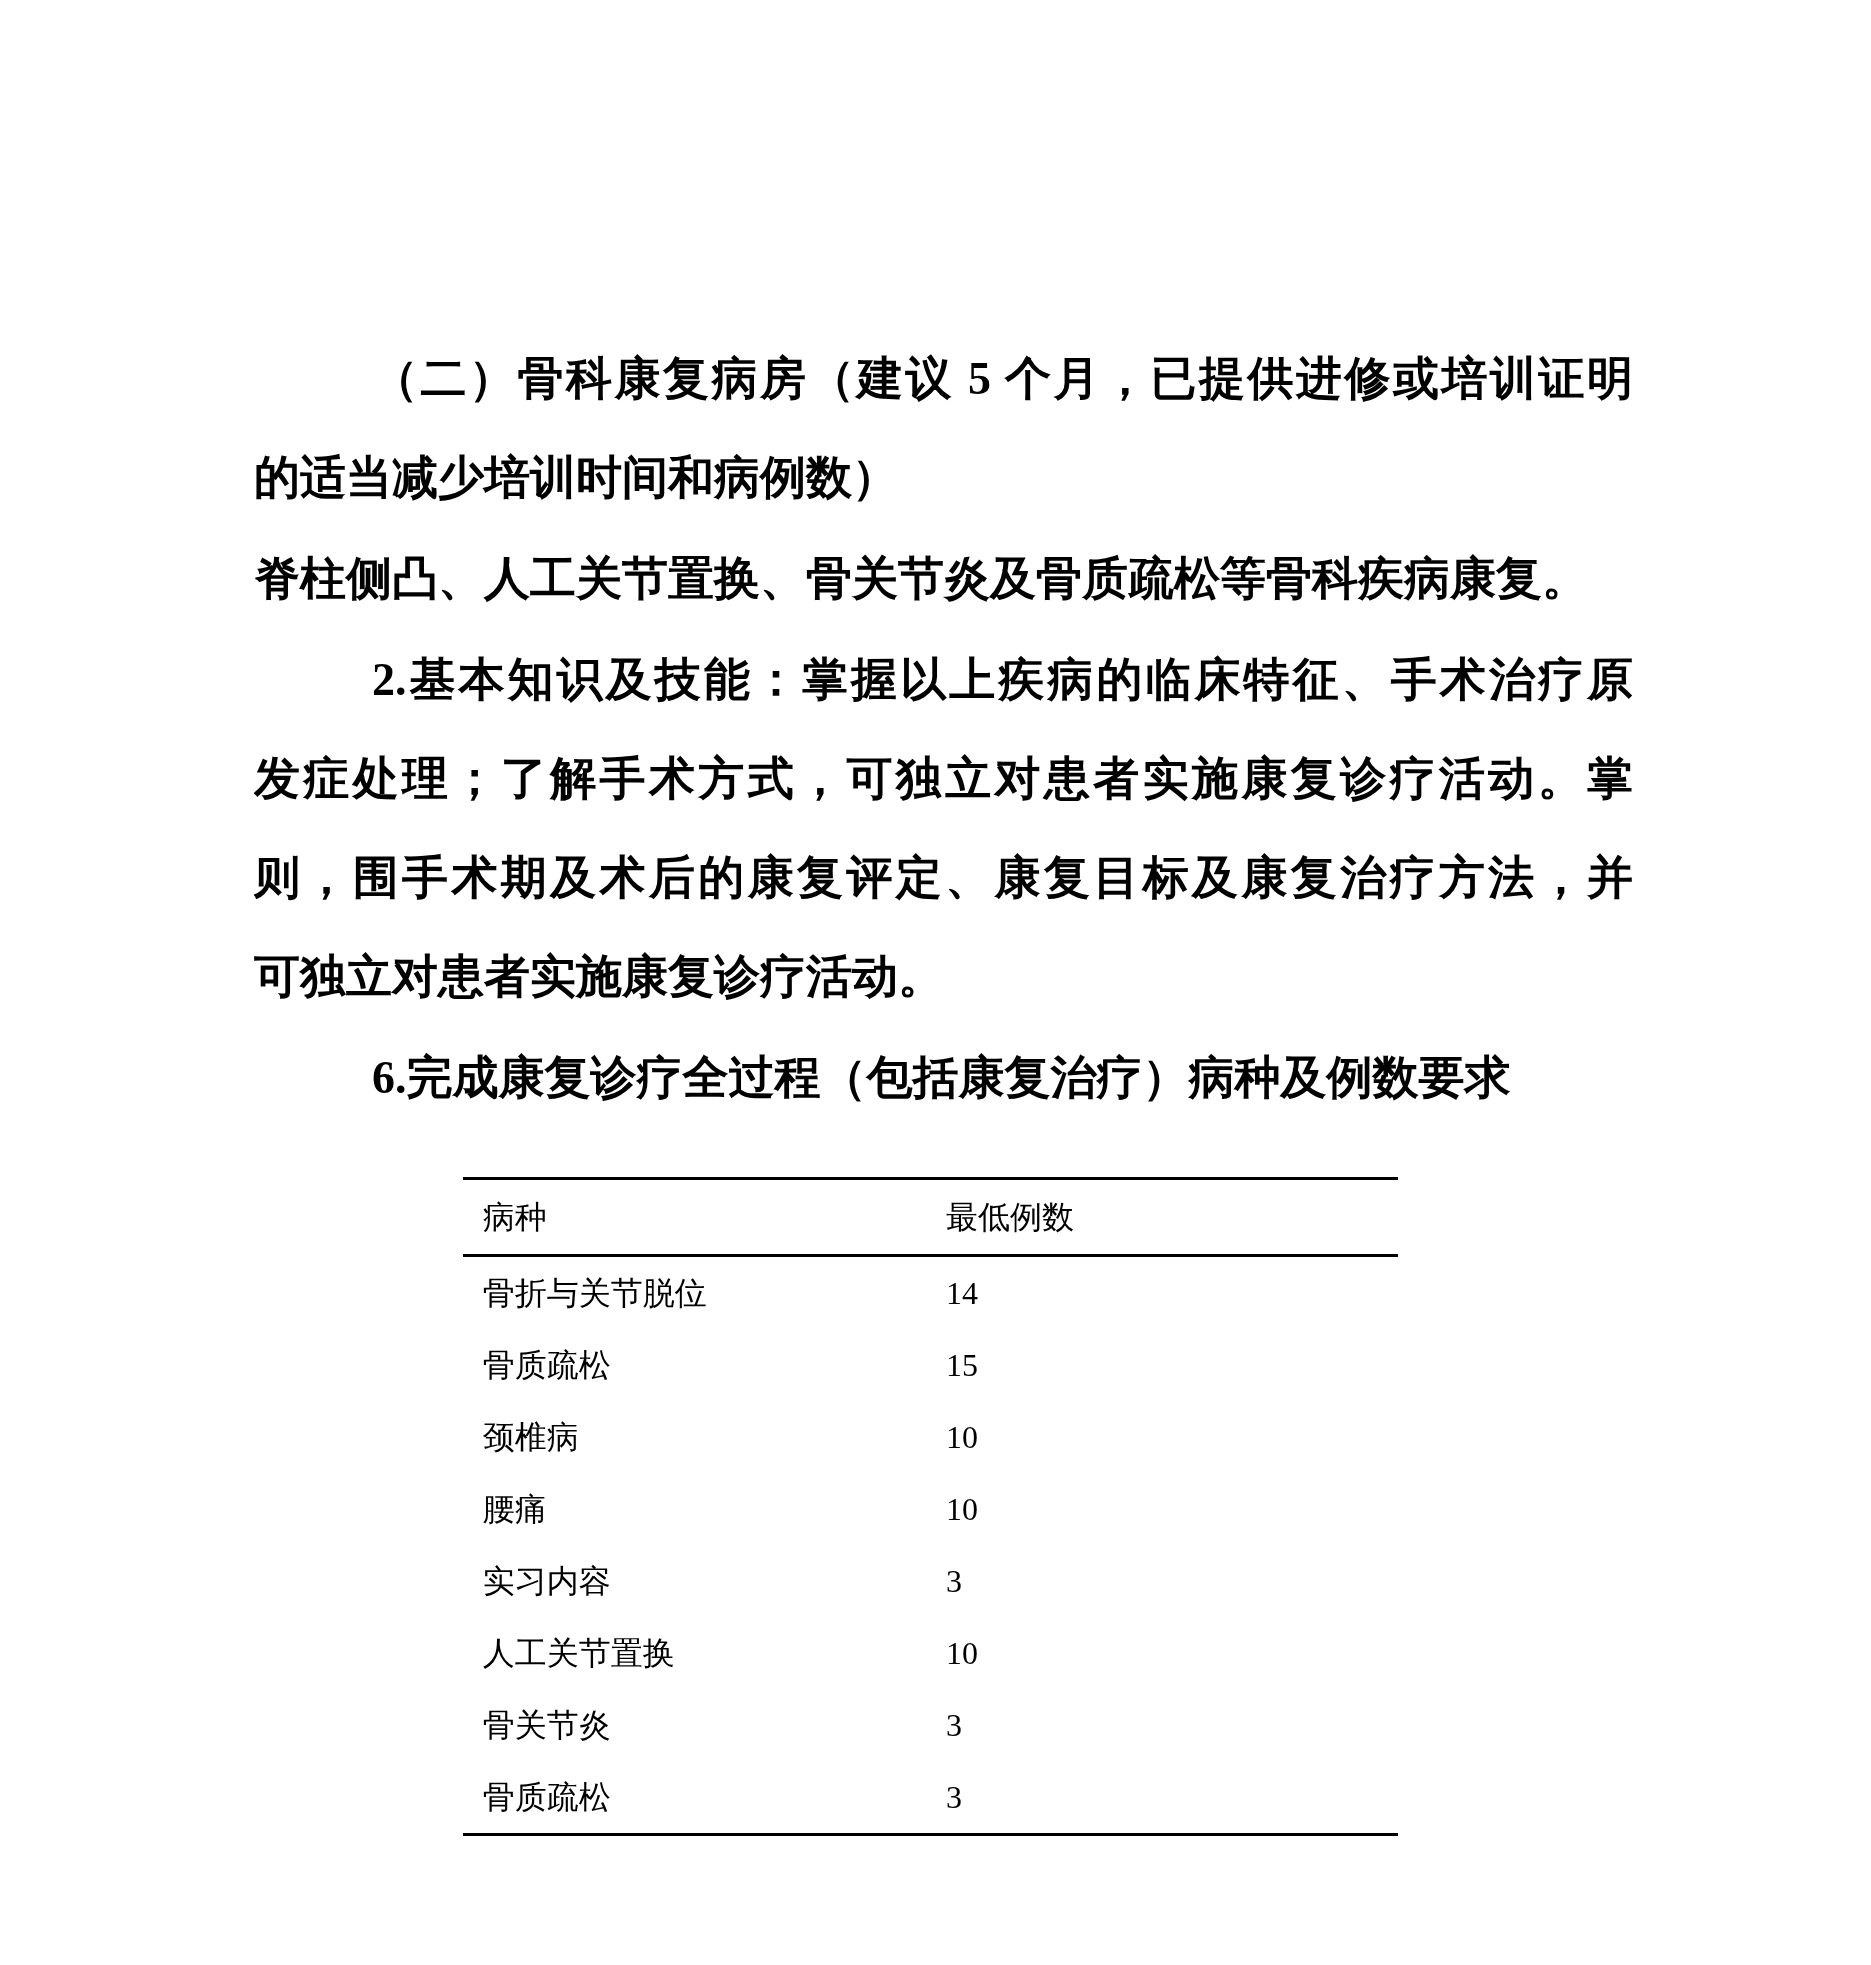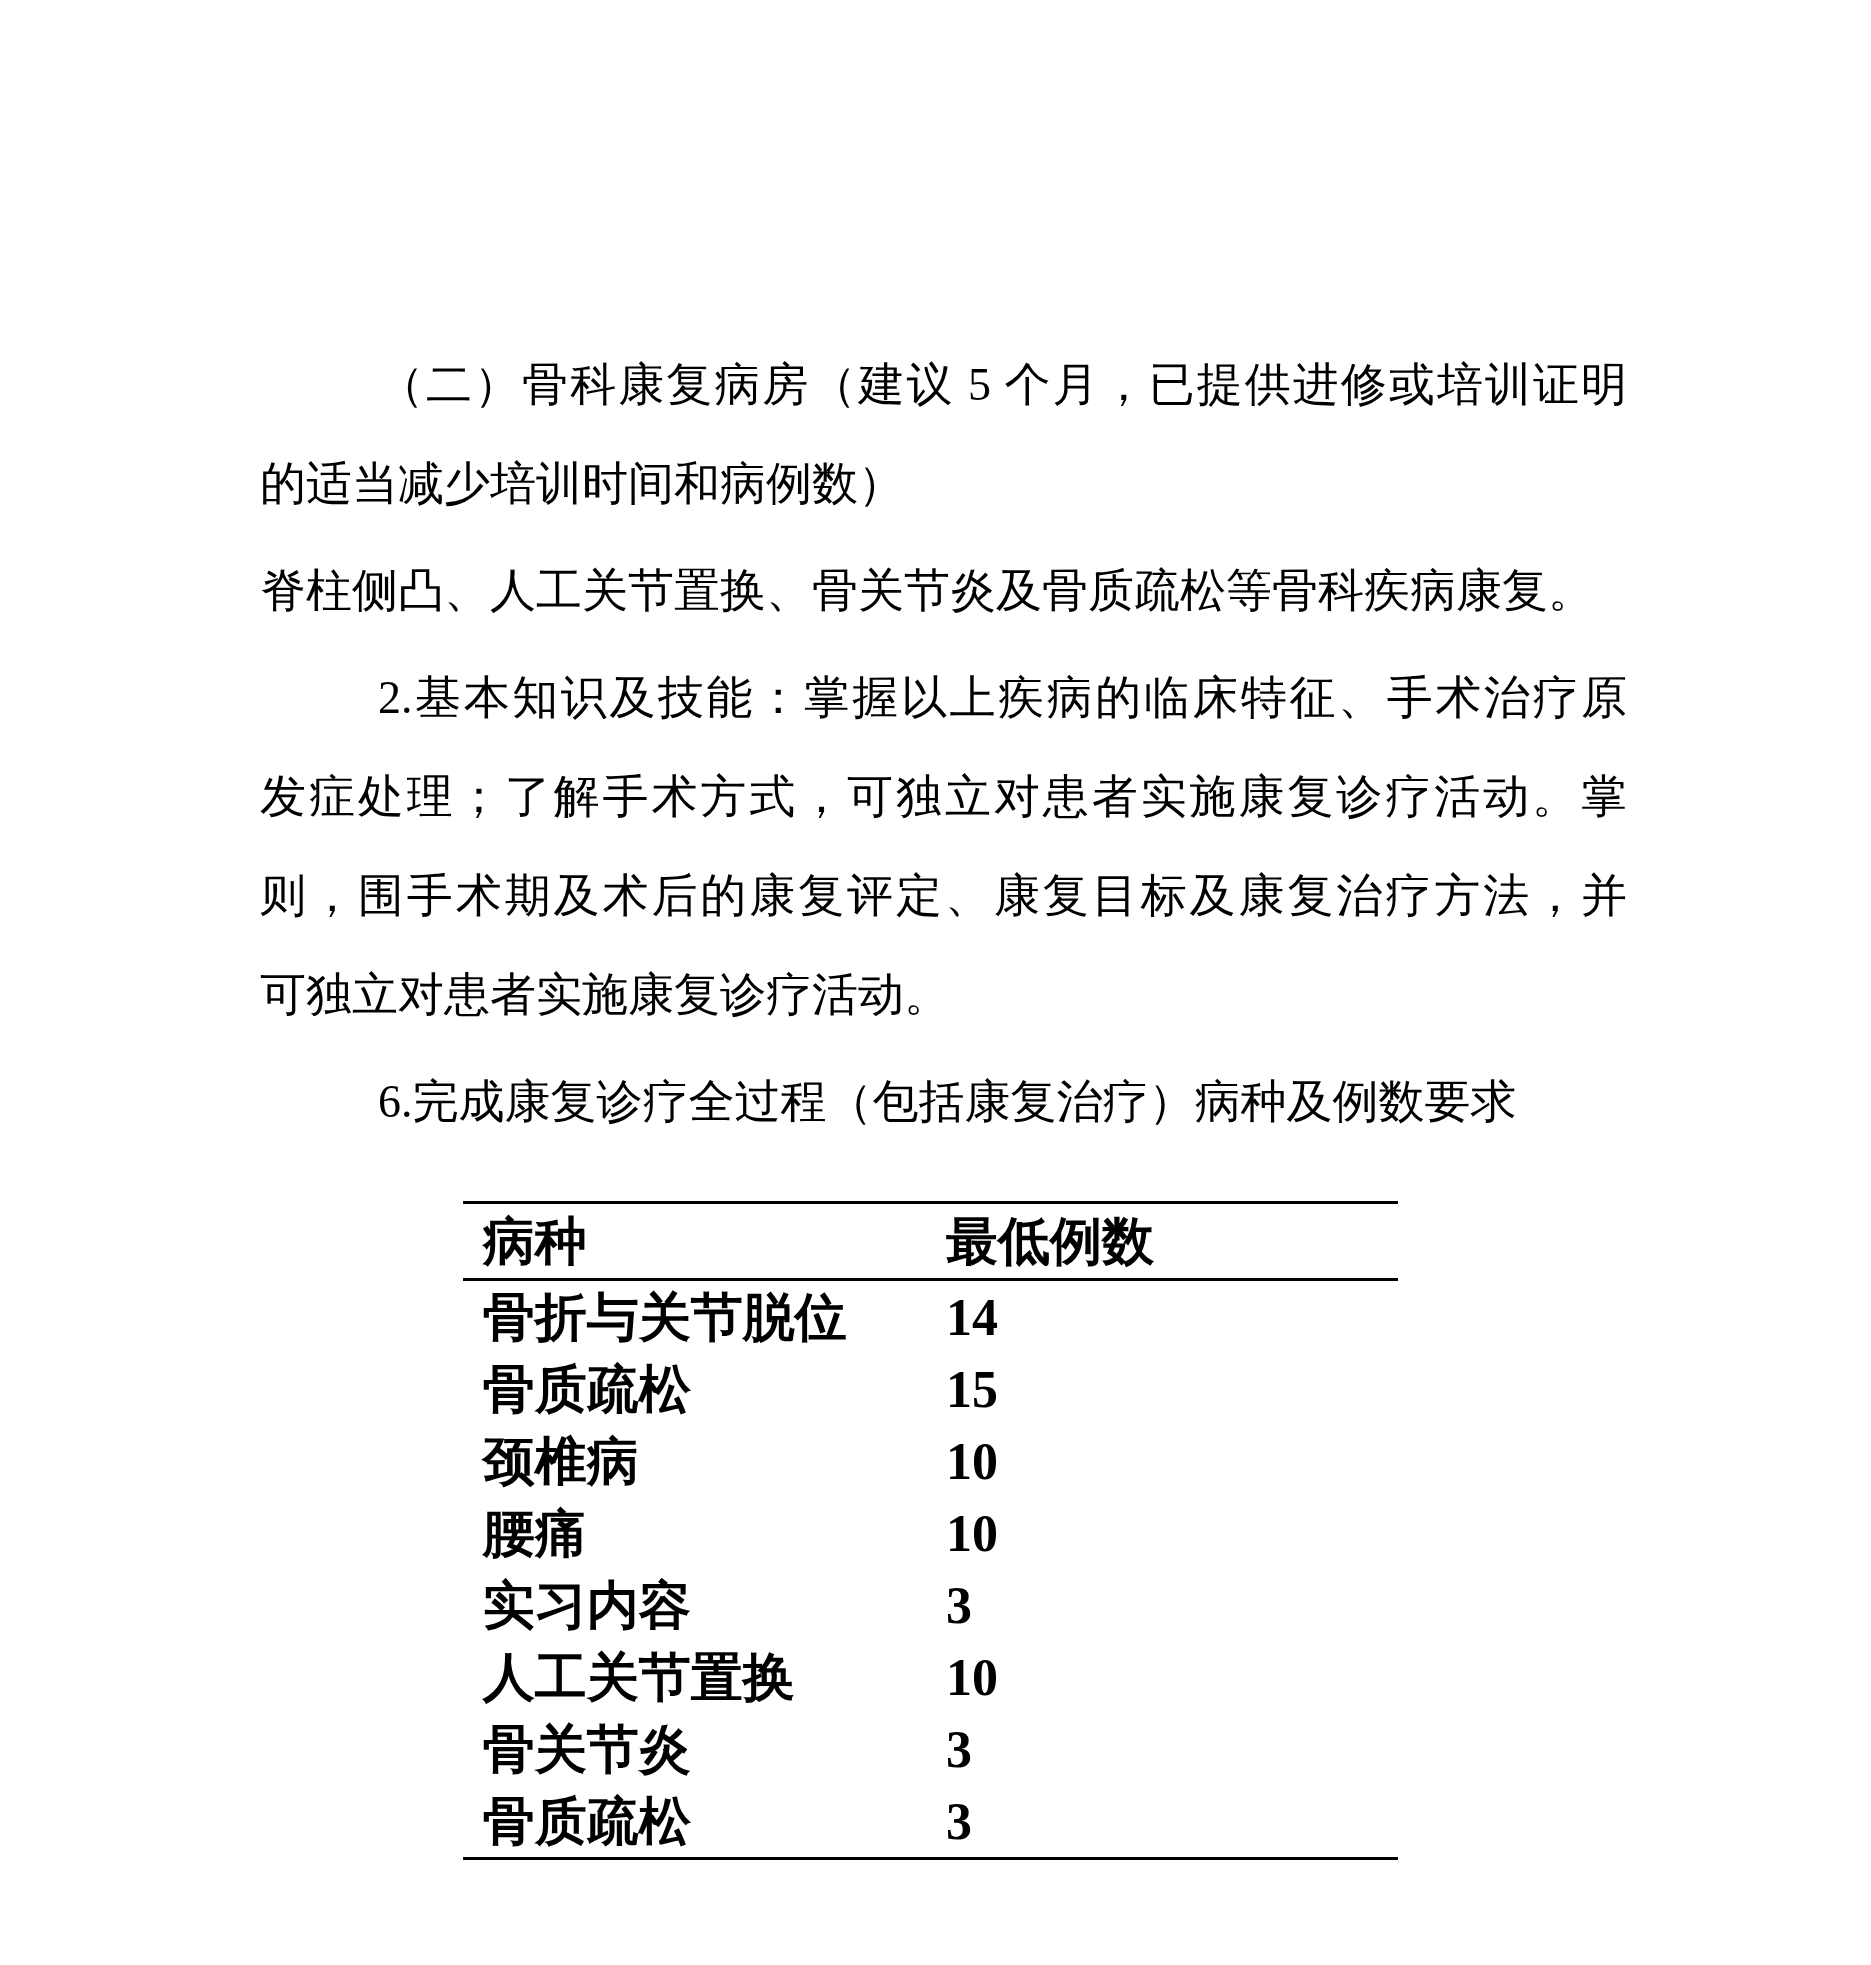--- a/index.html
+++ b/index.html
@@ -16,22 +16,23 @@
     font-family: "Liberation Serif", "DejaVu Serif", serif;
     overflow: hidden;
   }
   .content {
     position: absolute;
     left: 252px;
     top: 327px;
     width: 1383px;
   }
   .par {
-    margin: 8px;
+    margin: 2px;
     padding: 0;
+    font-weight: bold;
   }
   .line {
     display: block;
     font-size: 46px;
     line-height: 99px;
     height: 99px;
     white-space: nowrap;
     overflow: hidden;
     text-align: justify;
     text-align-last: justify;
@@ -55,22 +56,22 @@
     border-collapse: collapse;
     border-top: 3.9px solid #000000;
     border-bottom: 3.9px solid #000000;
     table-layout: fixed;
   }
   table.case-table thead tr {
     border-bottom: 3.9px solid #000000;
   }
   table.case-table th,
   table.case-table td {
-    font-weight: bold;
-    font-size: 52px;
+    font-weight: normal;
+    font-size: 32px;
     line-height: 39px;
     text-align: left;
     vertical-align: middle;
     padding: 0;
   }
   table.case-table th { height: 74px; }
   table.case-table td { height: 72px; }
   .col-disease { width: 483px; }
   .col-count   { width: 452px; }
   table.case-table .cell-disease { padding-left: 19.7px; }

